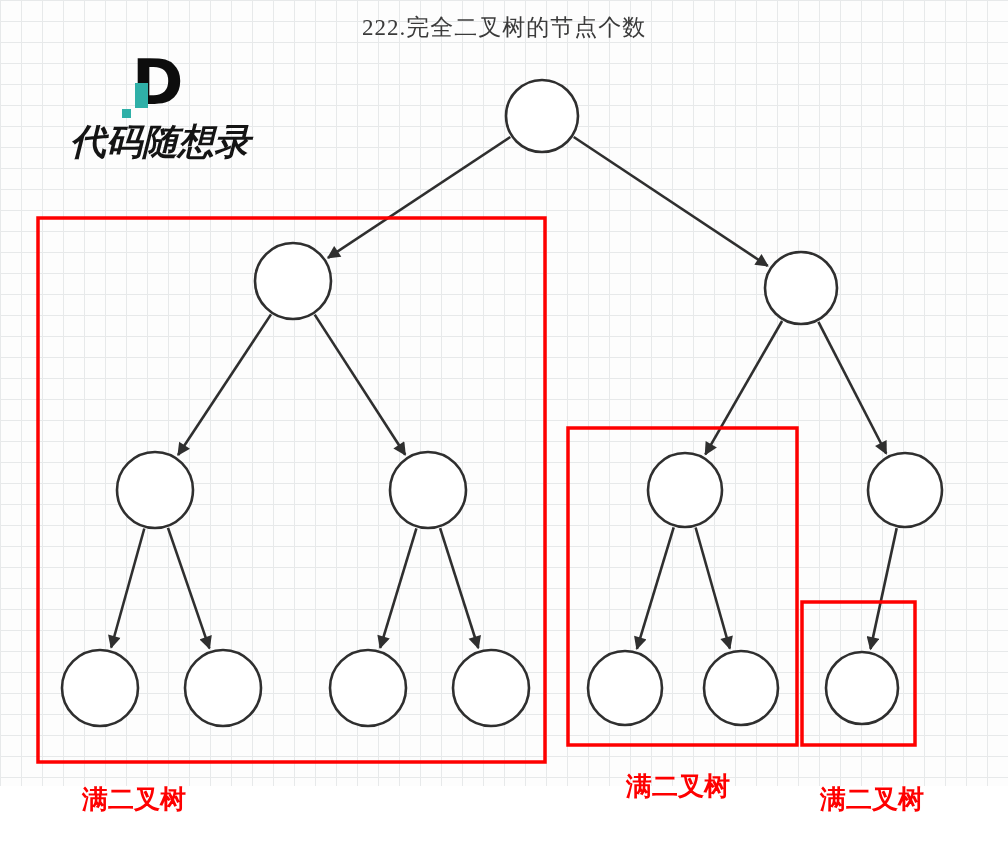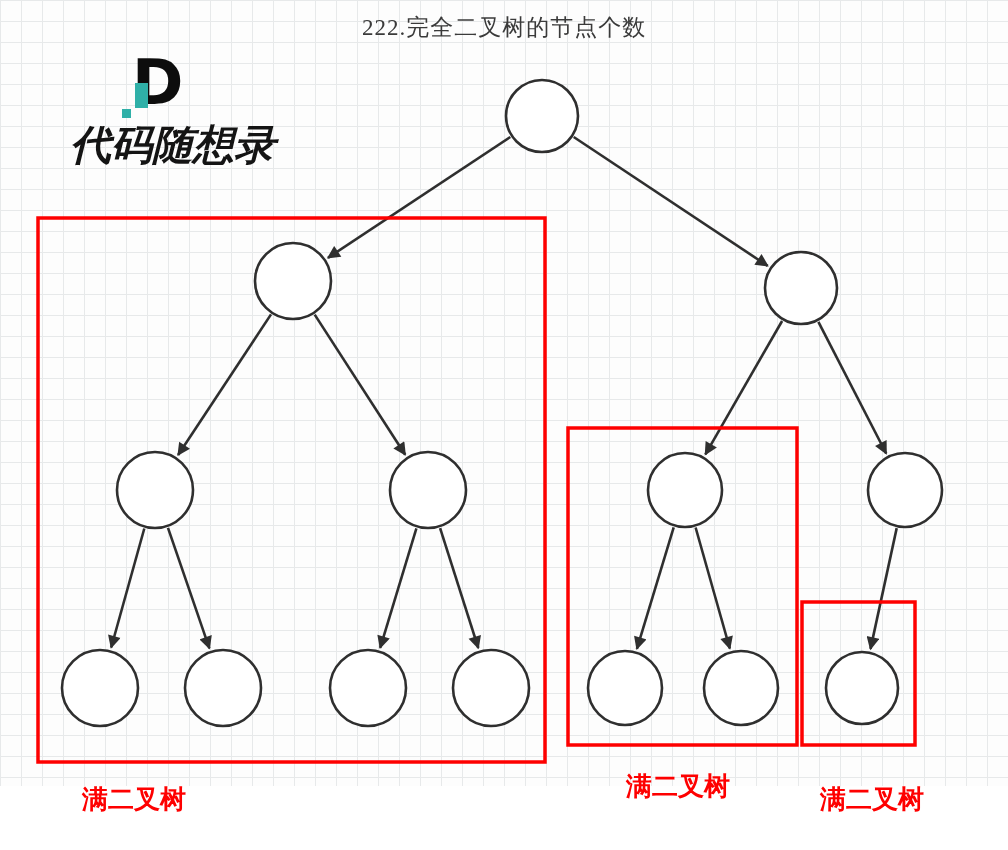--- a/index.html
+++ b/index.html
@@ -65,21 +65,21 @@
     bottom: -2px;
     width: 9px;
     height: 9px;
     background: #2fb0a8;
   }
   .logo-text {
     margin-top: 2px;
     font-family: "Liberation Serif", serif;
     font-weight: bold;
     font-style: italic;
-    font-size: 41px;
+    font-size: 36px;
     color: #141414;
     white-space: nowrap;
   }
   svg.diagram {
     position: absolute;
     left: 0;
     top: 0;
     width: 1008px;
     height: 850px;
   }

